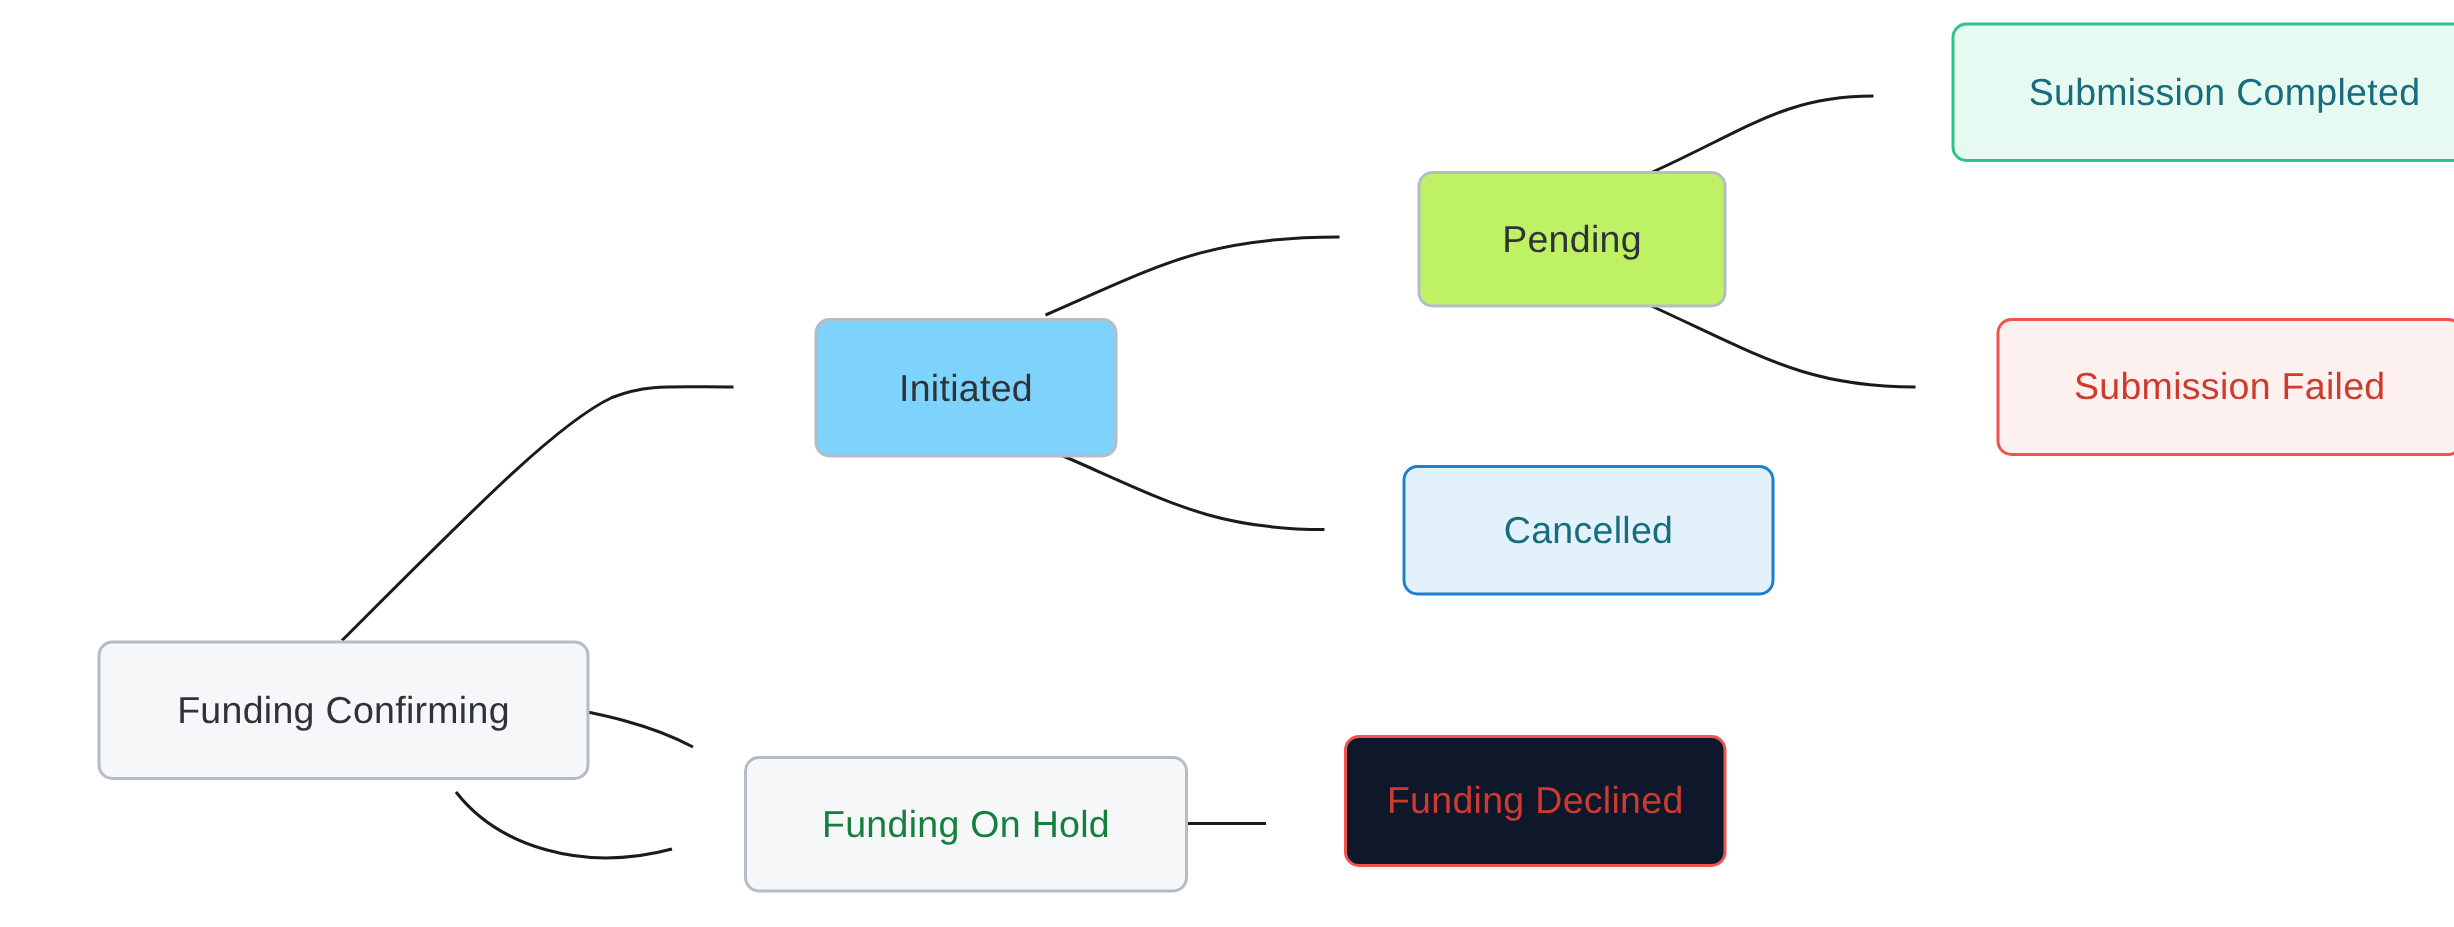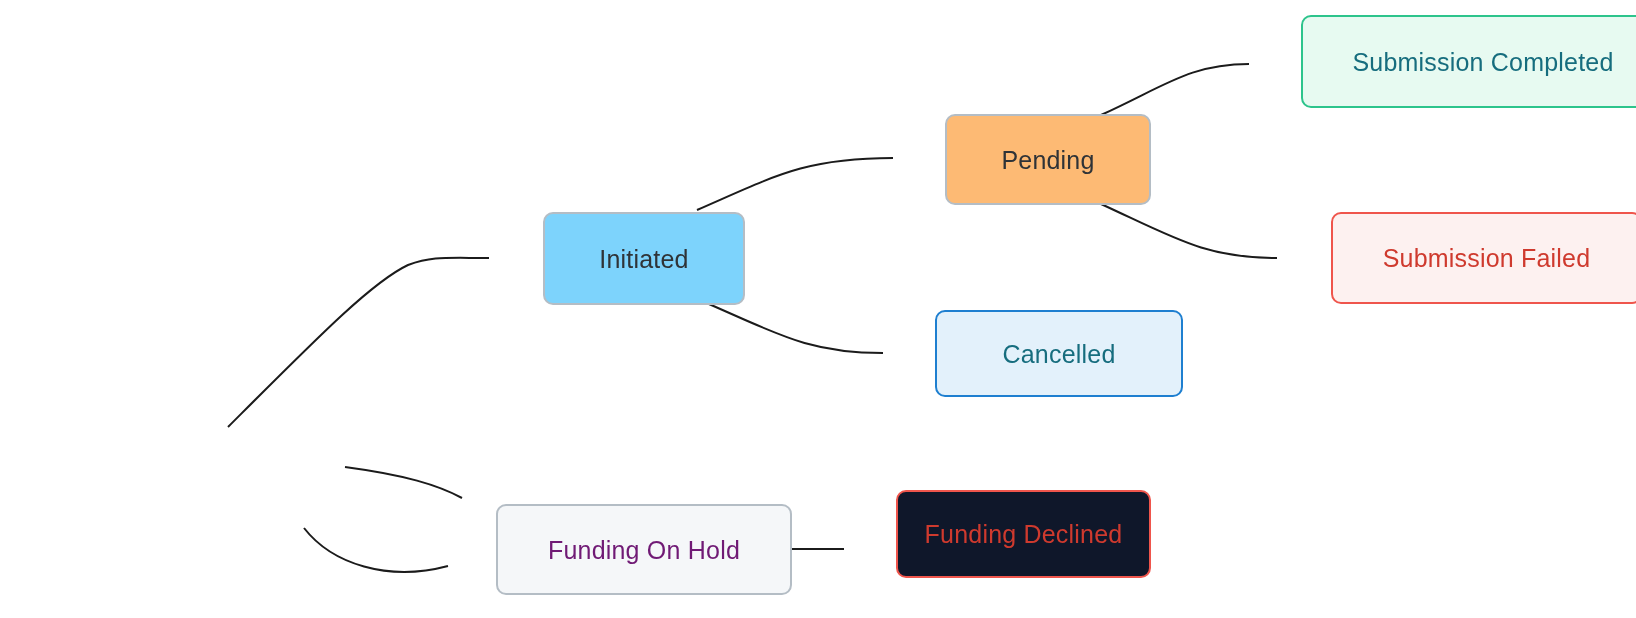--- a/index.html
+++ b/index.html
@@ -42,34 +42,37 @@
     </defs>
   <path d="M228,427 C318,337 372,282 408,265 C432,256 446,258 489,258" stroke="#1b1b1b" marker-end="url(#arrowhead)"></path>
       <path d="M697,210 C775,176 805,158 893,158" stroke="#1b1b1b" marker-end="url(#arrowhead)"></path>
       <path d="M695,298 C775,332 805,353 883,353" stroke="#1b1b1b" marker-end="url(#arrowhead)"></path>
       <path d="M1101,115 C1165,86 1190,64 1249,64" stroke="#1b1b1b" marker-end="url(#arrowhead)"></path>
       <path d="M1101,204 C1175,238 1205,258 1277,258" stroke="#1b1b1b" marker-end="url(#arrowhead)"></path>
       <path d="M345,467 C405,475 438,485 462,498" stroke="#1b1b1b" marker-end="url(#arrowhead)"></path>
       <path d="M448,566 C388,582 332,564 304,528" stroke="#1b1b1b" marker-end="url(#arrowhead)"></path>
       <path d="M744,549 L844,549" stroke="#1b1b1b" marker-end="url(#arrowhead)"></path>
     </svg>
+<div class="node" style="left: 17px; top: 427px; width: 328px; height: 93px; background: rgb(245, 247, 249); border-color: rgb(180, 189, 197); color: rgb(47, 51, 55);">
+    <span class="label">Funding Confirming</span>
+  </div>
     <div class="node" style="left: 495px; top: 212px; width: 202px; height: 93px; background: #7dd3fc; border-color: rgb(180, 189, 197); color: rgb(47, 51, 55);">
     <span class="label">Initiated</span>
   </div>
-    <div class="node" style="left: 897px; top: 114px; width: 206px; height: 91px; background: #fdba74; border-color: rgb(180, 189, 197); color: rgb(47, 51, 55);">
+    <div class="node" style="left: 897px; top: 114px; width: 206px; height: 91px; background: #bef264; border-color: rgb(180, 189, 197); color: rgb(47, 51, 55);">
     <span class="label">Pending</span>
   </div>
     <div class="node" style="left: 887px; top: 310px; width: 248px; height: 87px; background: rgb(227, 241, 251); border-color: rgb(30, 127, 208); color: rgb(22, 109, 126);">
     <span class="label">Cancelled</span>
   </div>
     <div class="node" style="left: 1253px; top: 15px; width: 364px; height: 93px; background: rgb(231, 250, 241); border-color: rgb(45, 196, 140); color: rgb(22, 109, 126);">
     <span class="label">Submission Completed</span>
   </div>
     <div class="node" style="left: 1283px; top: 212px; width: 311px; height: 92px; background: rgb(253, 241, 240); border-color: rgb(239, 85, 76); color: rgb(207, 58, 46);">
     <span class="label">Submission Failed</span>
   </div>
-    <div class="node" style="left: 448px; top: 504px; width: 296px; height: 91px; background: rgb(245, 247, 249); border-color: rgb(180, 189, 197); color: #701a75;">
+    <div class="node" style="left: 448px; top: 504px; width: 296px; height: 91px; background: rgb(245, 247, 249); border-color: rgb(180, 189, 197); color: #15803d;">
     <span class="label">Funding On Hold</span>
   </div>
     <div class="node" style="left: 848px; top: 490px; width: 255px; height: 88px; background: #0f172a; border-color: rgb(239, 85, 76); color: rgb(207, 58, 46);">
     <span class="label">Funding Declined</span>
   </div>
   </div>
 
 </body></html>

